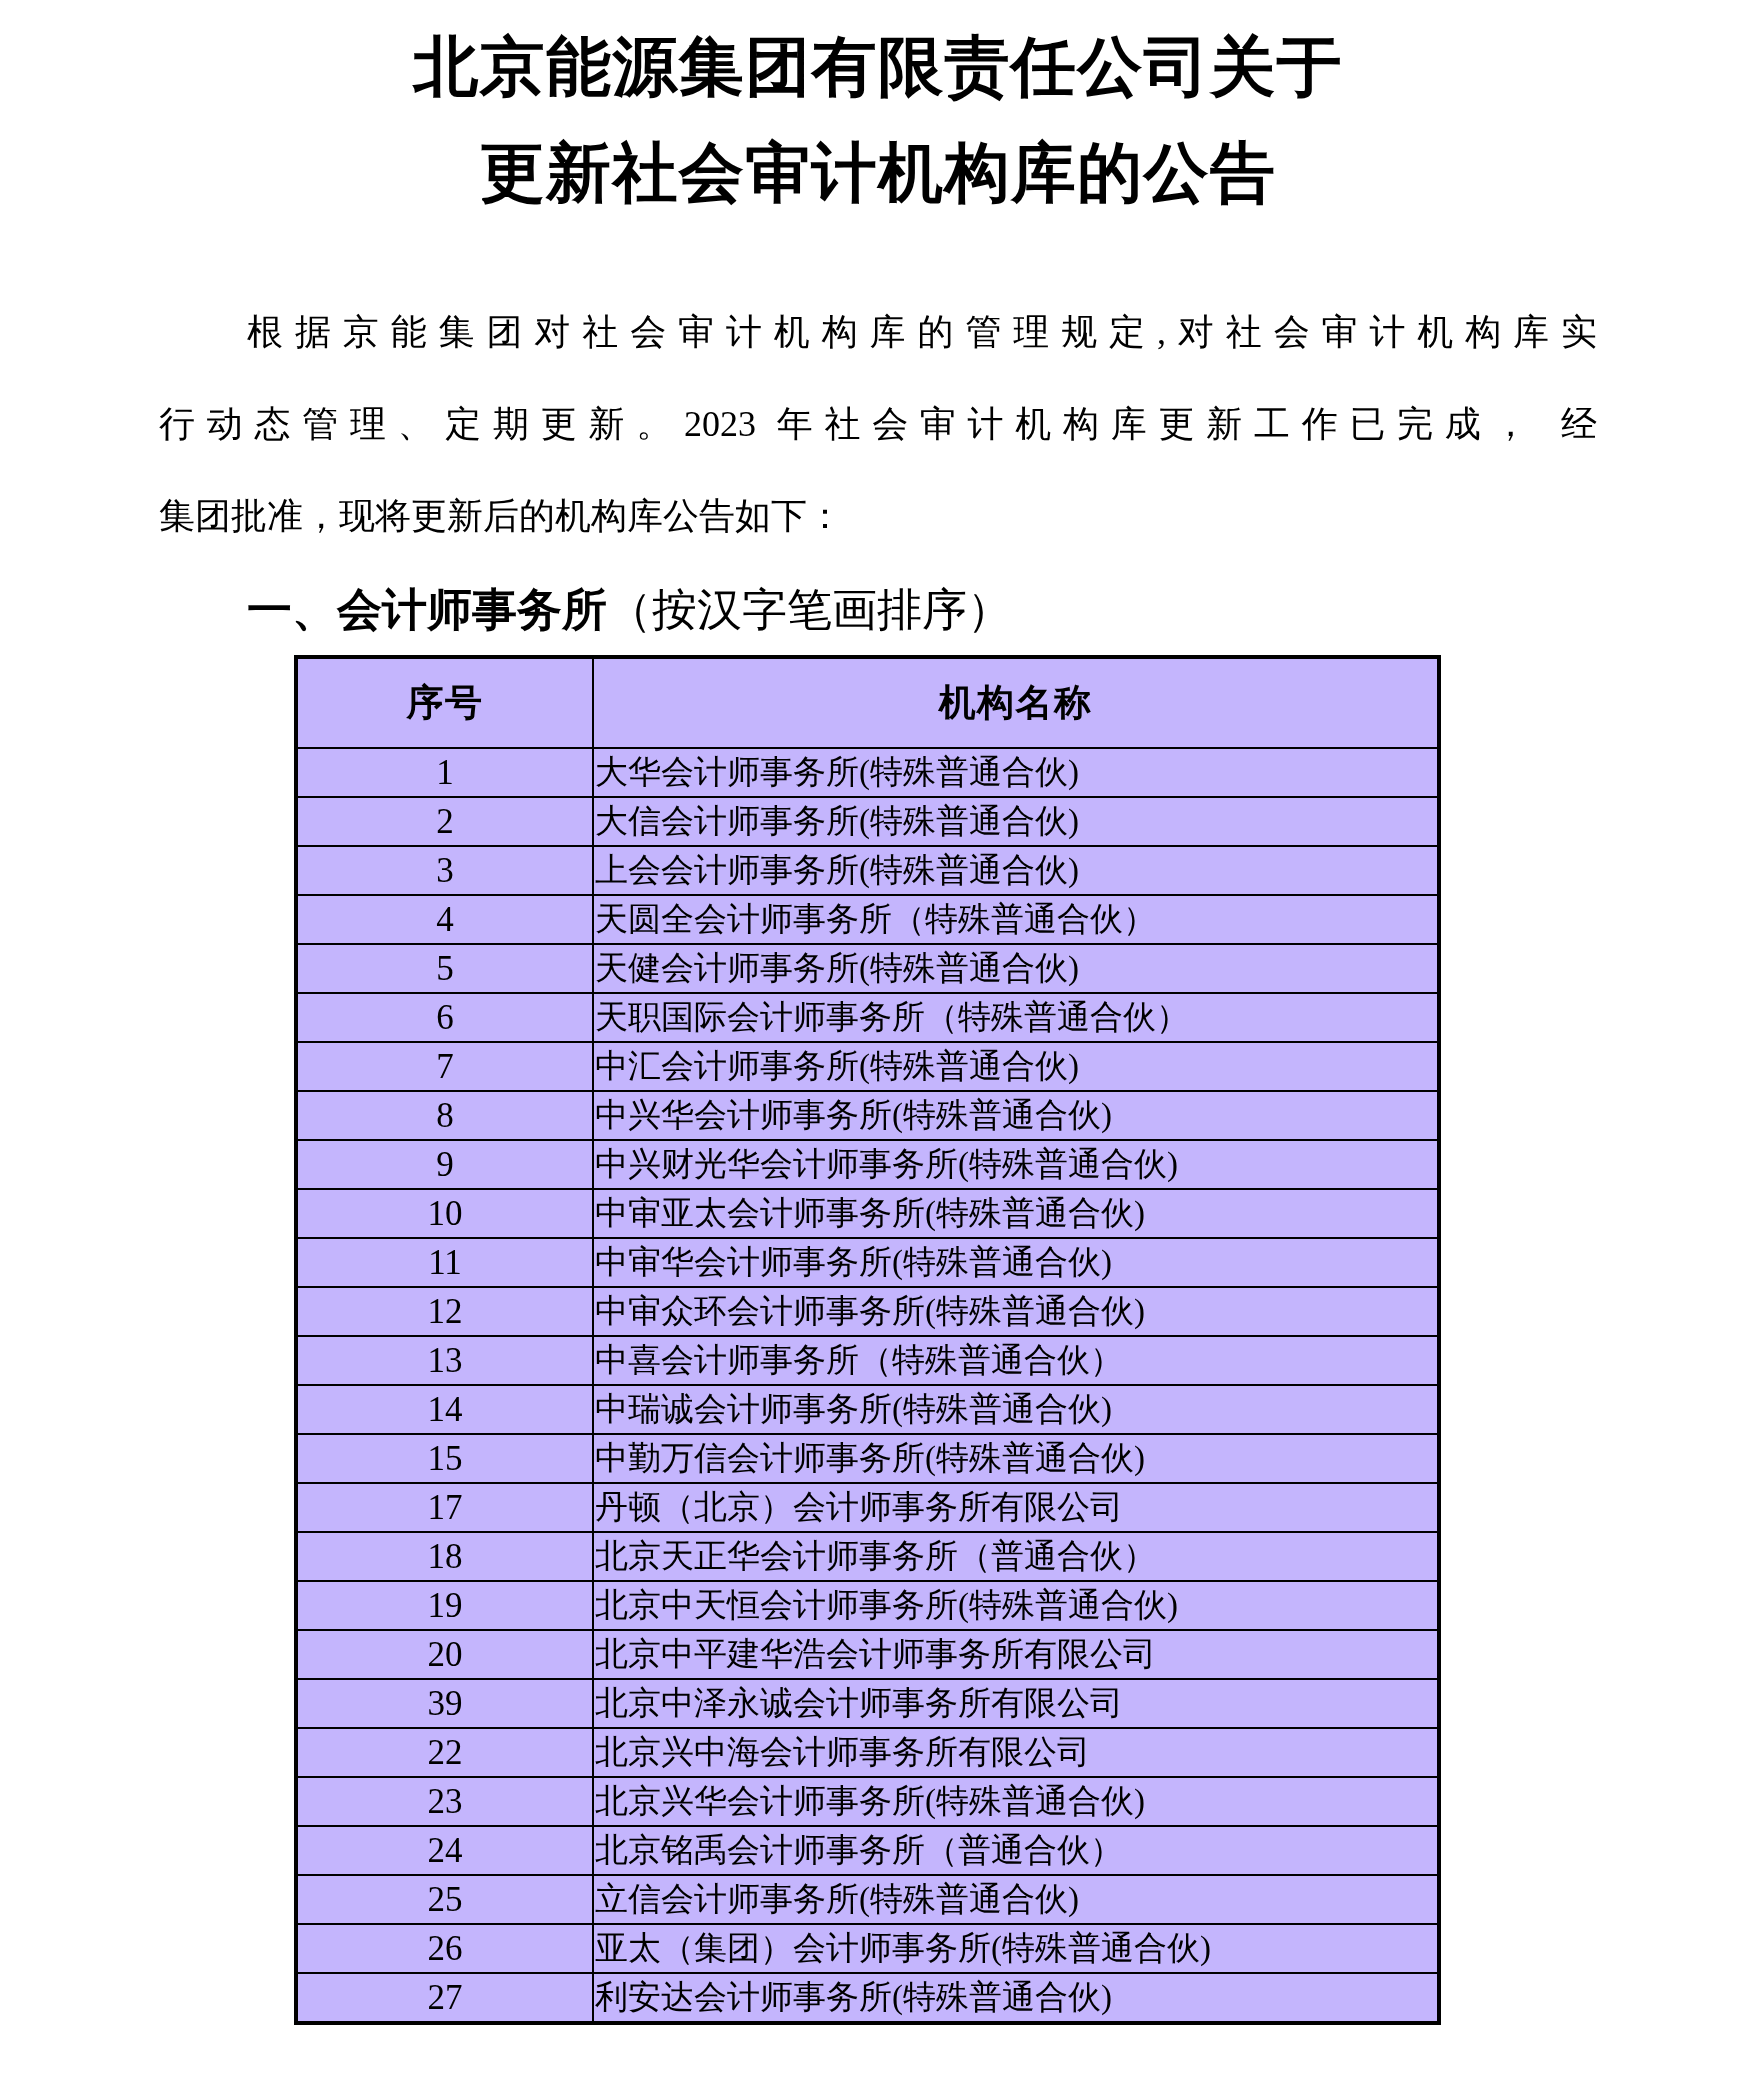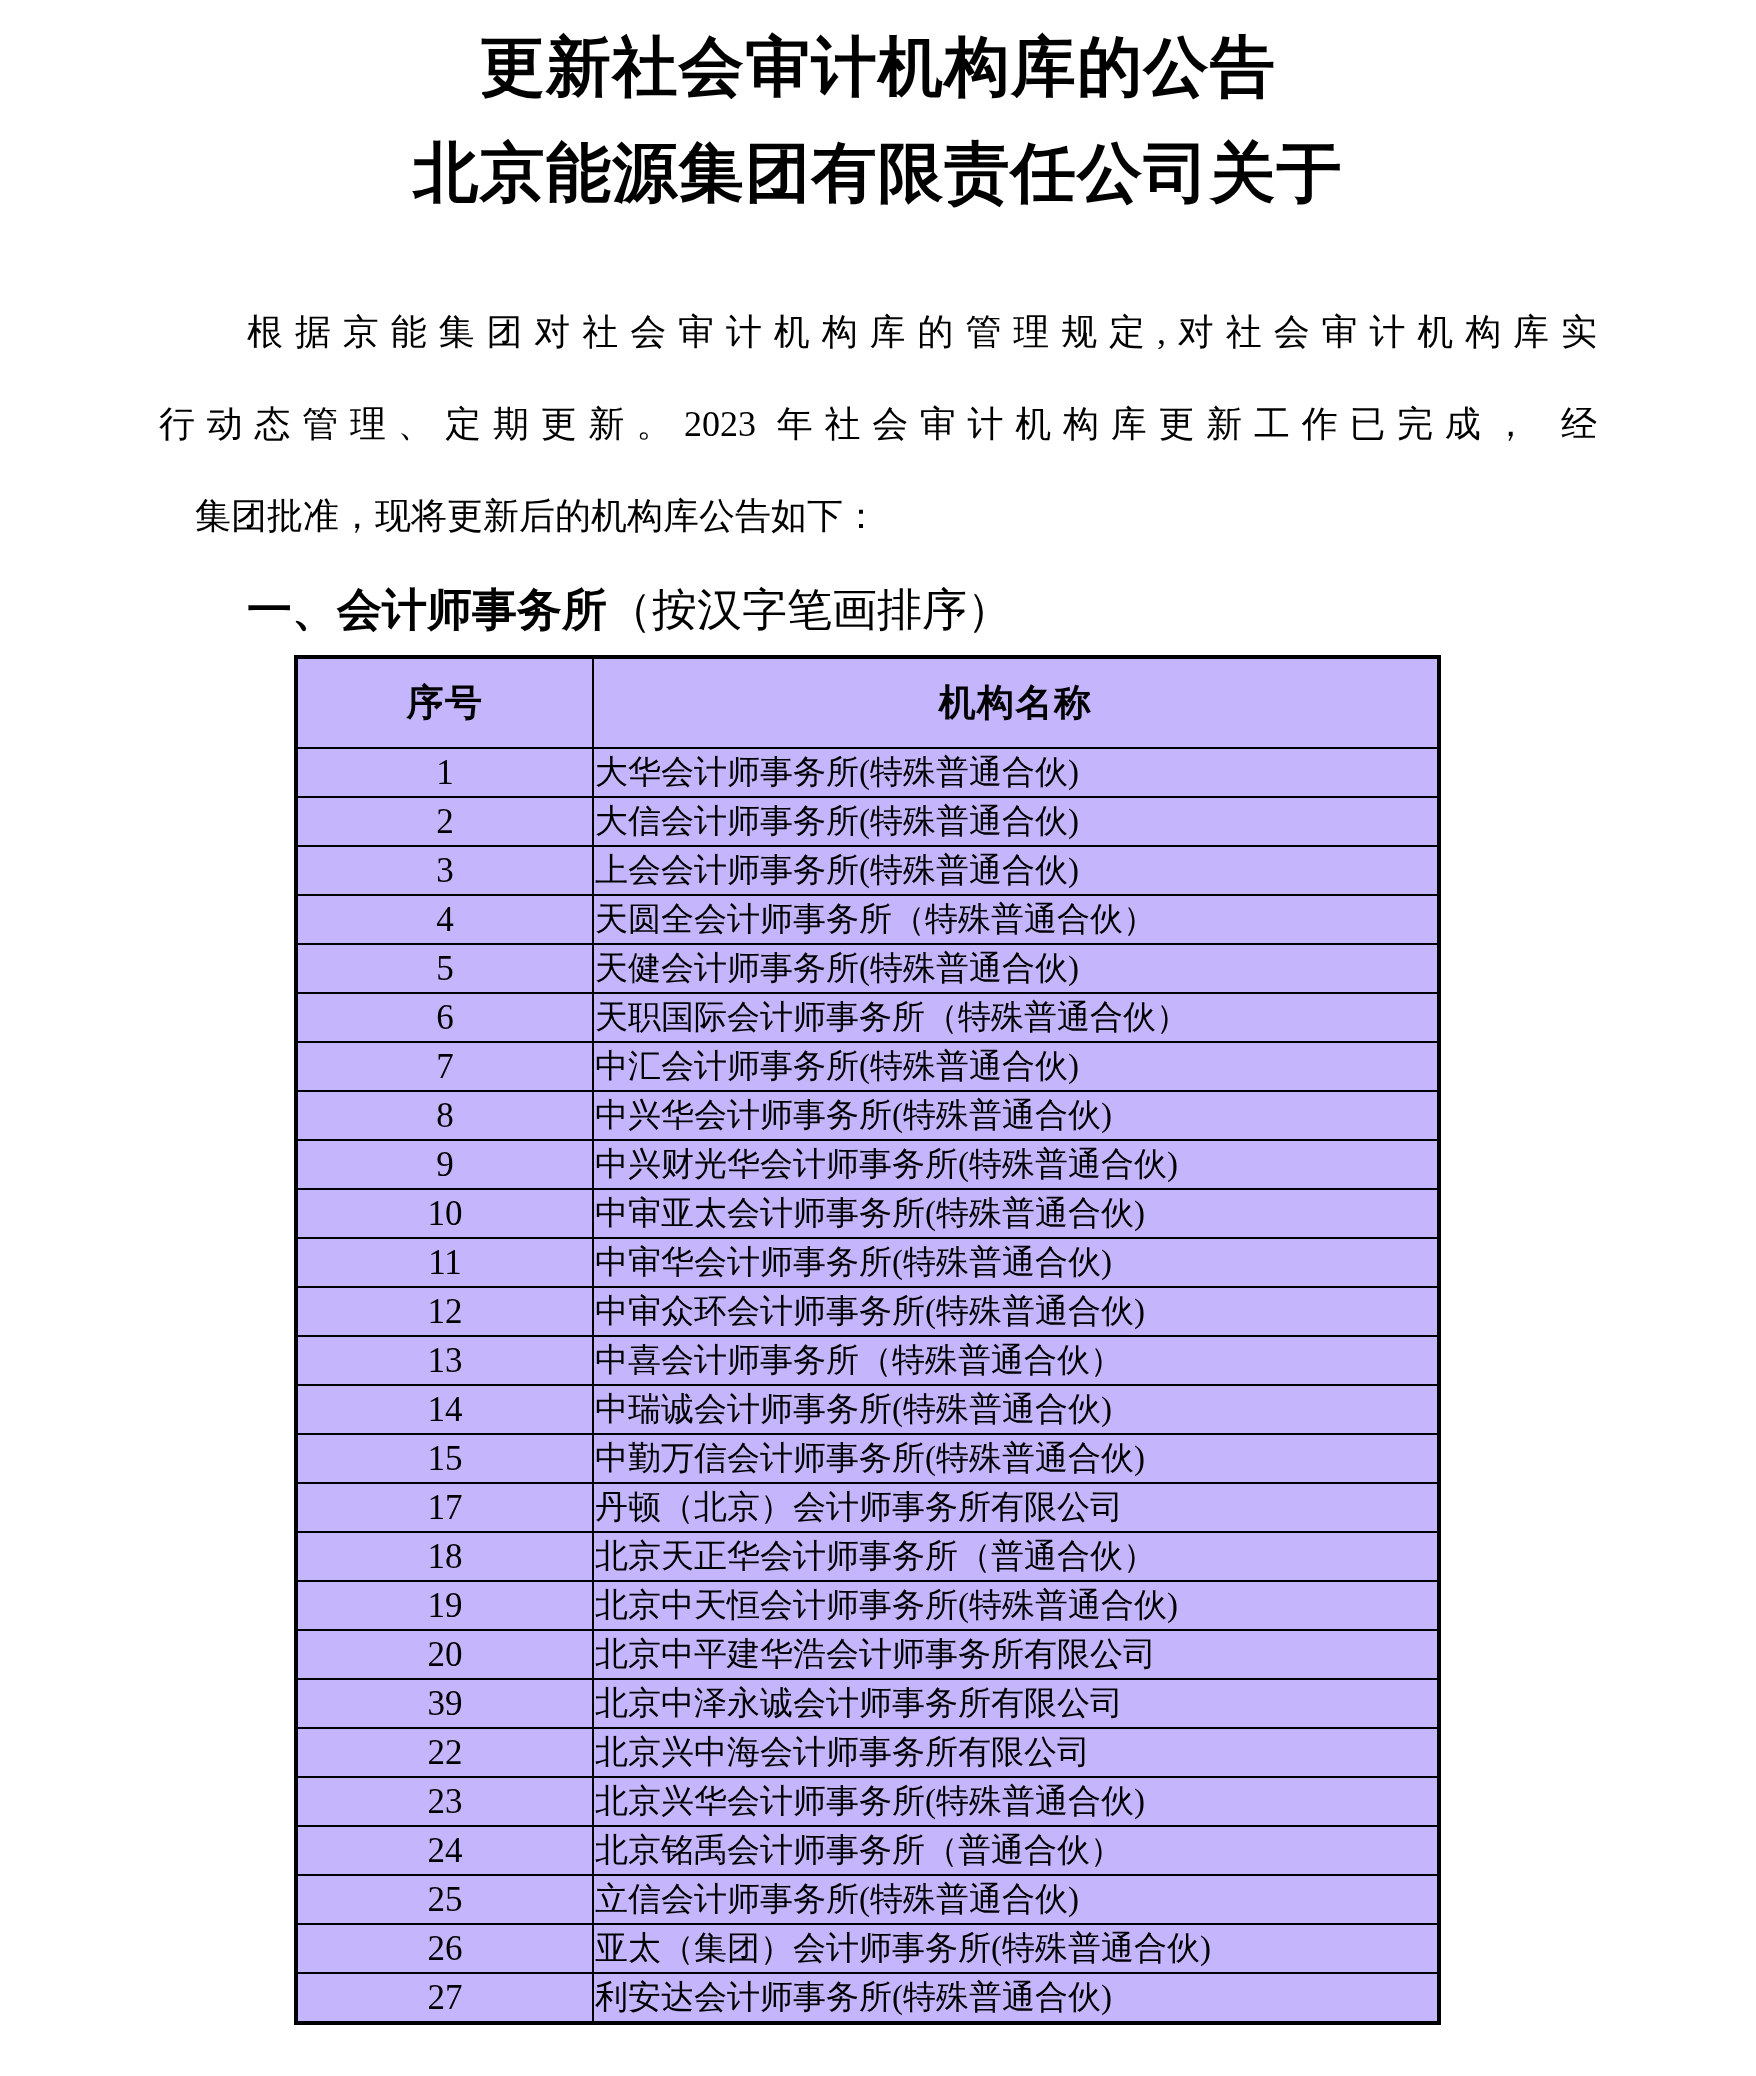--- a/index.html
+++ b/index.html
@@ -35,21 +35,20 @@
   .para-line {
     text-align: justify;
     text-align-last: justify;
   }
   .para-line.first {
     text-indent: 88px;
   }
   .para-line.last {
     text-align: center;
     text-align-last: left;
-    margin-left: 36px;
   }
   .section-heading {
     margin-top: 15.6px;
     font-size: 45px;
     line-height: 65px;
     text-indent: 88px;
     white-space: nowrap;
   }
   .section-heading .bold-part {
     font-weight: 700;
@@ -87,22 +86,22 @@
   .inst-table td.col-name {
     font-size: 33px;
   }
 </style>
 </head>
 <body>
 
 <div class="doc">
 
   <div class="doc-title">
+    <div>北京能源集团有限责任公司关于</div>
     <div>更新社会审计机构库的公告</div>
-    <div>北京能源集团有限责任公司关于</div>
   </div>
 
   <div class="para">
     <div class="para-line first">根据京能集团对社会审计机构库的管理规定,对社会审计机构库实</div>
     <div class="para-line">行动态管理、定期更新。2023 年社会审计机构库更新工作已完成， 经</div>
     <div class="para-line last">集团批准，现将更新后的机构库公告如下：</div>
   </div>
 
   <div class="section-heading">
     <span class="bold-part">一、会计师事务所</span><span class="note-part">（按汉字笔画排序）</span>

